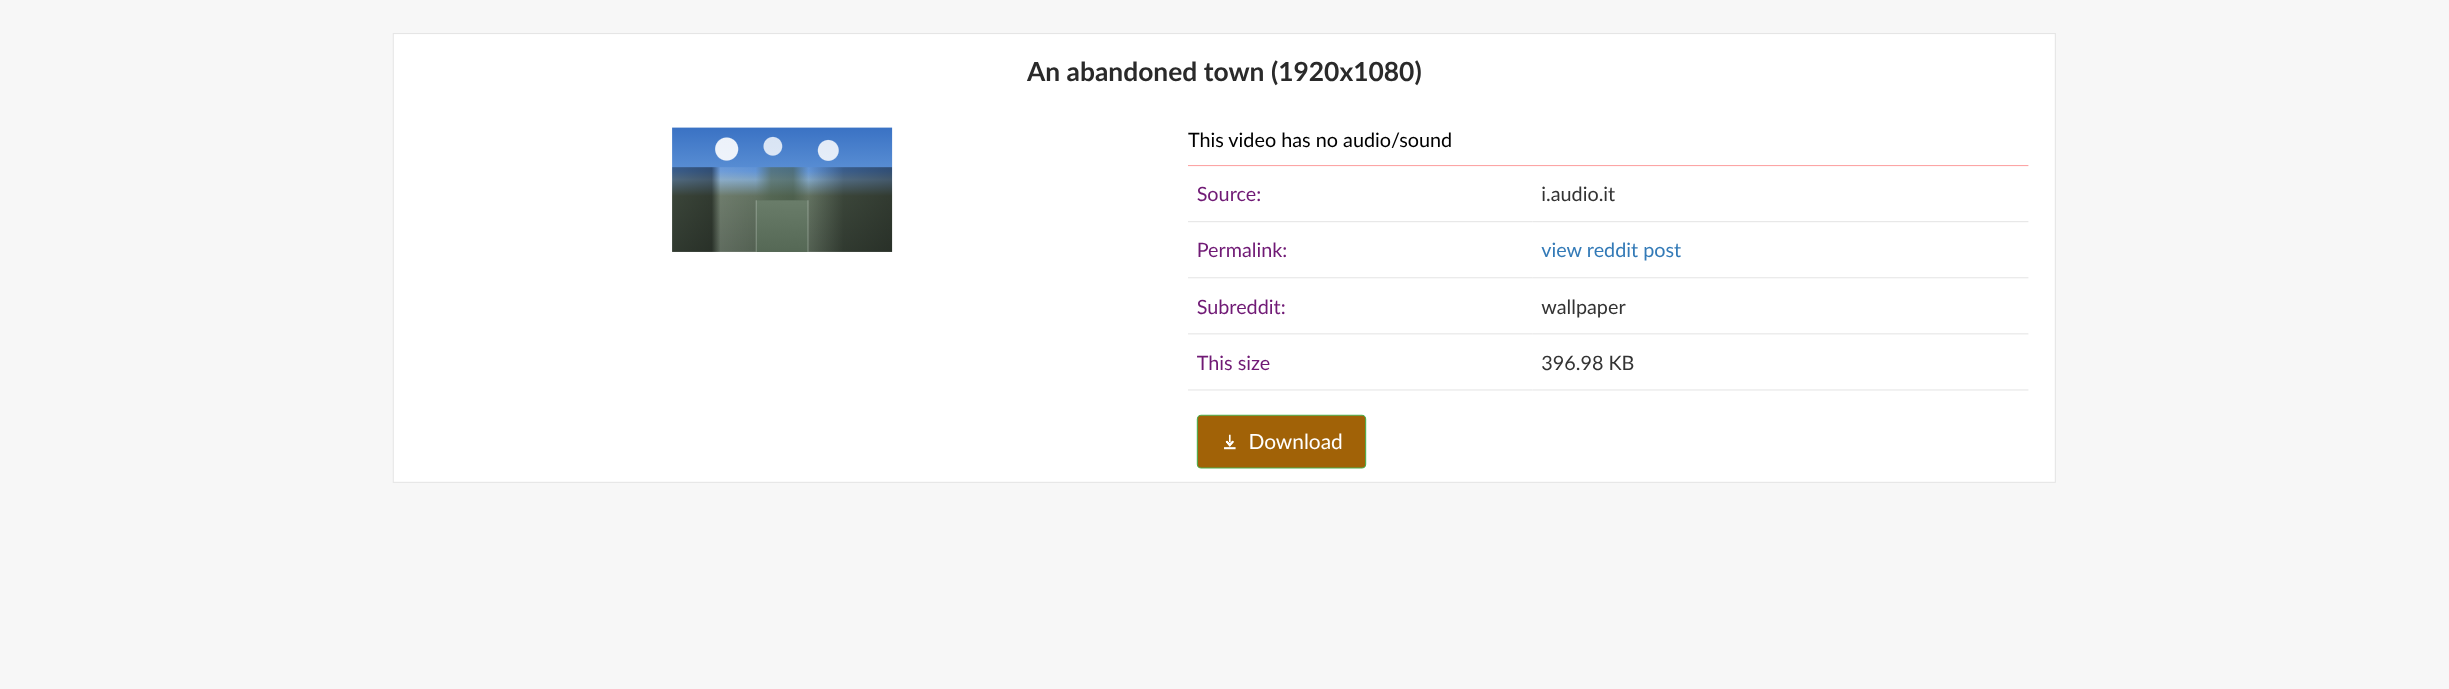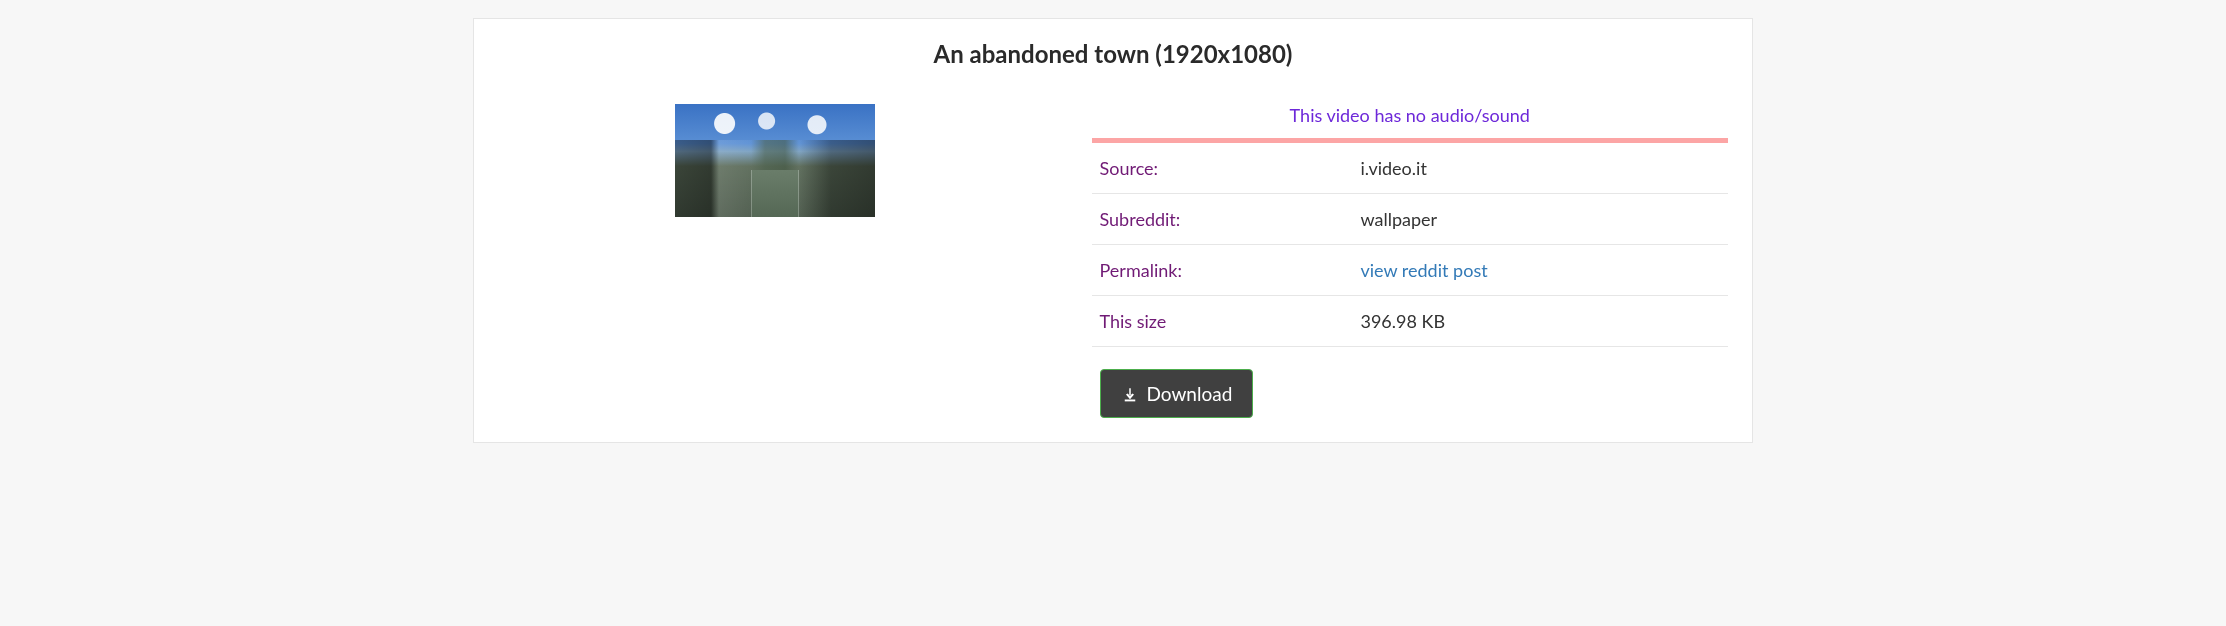--- a/index.html
+++ b/index.html
@@ -10,23 +10,23 @@
     body {
       font-family: "Lato", "Helvetica Neue", Helvetica, Arial, sans-serif;
       background: #f7f7f7;
       padding: 18px 0;
       color: #333;
       font-size: 15px;
     }
     .card {
       background: #fff;
       border: 1px solid #e5e5e5;
-      width: 1280px;
-      margin: 0 auto;
-      padding: 20px 24px 24px 24px;
+      width: 1512px;
+      margin: 12px auto;
+      padding: 20px 24px 12px 24px;
     }
     .title {
       text-align: center;
       font-weight: 700;
       font-size: 24px;
       color: #2a2a2a;
       margin-bottom: 28px;
     }
     .content {
       display: flex;
@@ -84,25 +84,25 @@
       height: 22%;
       background:
         radial-gradient(circle at 20% 50%, rgba(255,255,255,0.9) 0 10px, transparent 11px),
         radial-gradient(circle at 45% 40%, rgba(255,255,255,0.8) 0 8px, transparent 9px),
         radial-gradient(circle at 75% 55%, rgba(255,255,255,0.85) 0 9px, transparent 10px);
     }
     .right {
       flex: 1;
     }
     .notice {
-      text-align: center;
+      text-align: left;
       font-size: 18px;
-      color: #6d28d9;
+      color: #000000;
       padding: 8px 0 12px 0;
-      border-bottom: 5px solid #fca5a5;
+      border-bottom: 1px solid #fca5a5;
     }
     table {
       width: 100%;
       border-collapse: collapse;
     }
     tr {
       border-bottom: 1px solid #e6e6e6;
     }
     td {
       padding: 14px 8px;
@@ -119,21 +119,21 @@
       text-decoration: none;
     }
     .download-wrap {
       margin-top: 22px;
       padding-left: 8px;
     }
     .download-btn {
       display: inline-flex;
       align-items: center;
       gap: 8px;
-      background: #404040;
+      background: #a16207;
       color: #fff;
       border: 1px solid #4cae4c;
       border-radius: 4px;
       padding: 12px 20px;
       font-size: 19px;
       cursor: pointer;
       font-family: inherit;
     }
     .dl-icon {
       width: 18px;
@@ -154,31 +154,31 @@
       </div>
     </div>
 
     <div class="right">
       <div class="notice">This video has no audio/sound</div>
 
       <table>
         <tbody>
             <tr>
           <td class="label">Source:</td>
-          <td>i.video.it</td>
-        </tr>
-        <tr>
-          <td class="label">Subreddit:</td>
-          <td>wallpaper</td>
+          <td>i.audio.it</td>
         </tr>
         <tr>
           <td class="label">Permalink:</td>
           <td>
             <a href="#" class="link">view reddit post</a>
           </td>
+        </tr>
+        <tr>
+          <td class="label">Subreddit:</td>
+          <td>wallpaper</td>
         </tr>
         <tr>
           <td class="label">This size</td>
           <td>396.98 KB</td>
         </tr>
       </tbody>
         </table>
 
       <div class="download-wrap">
         <button class="download-btn">

